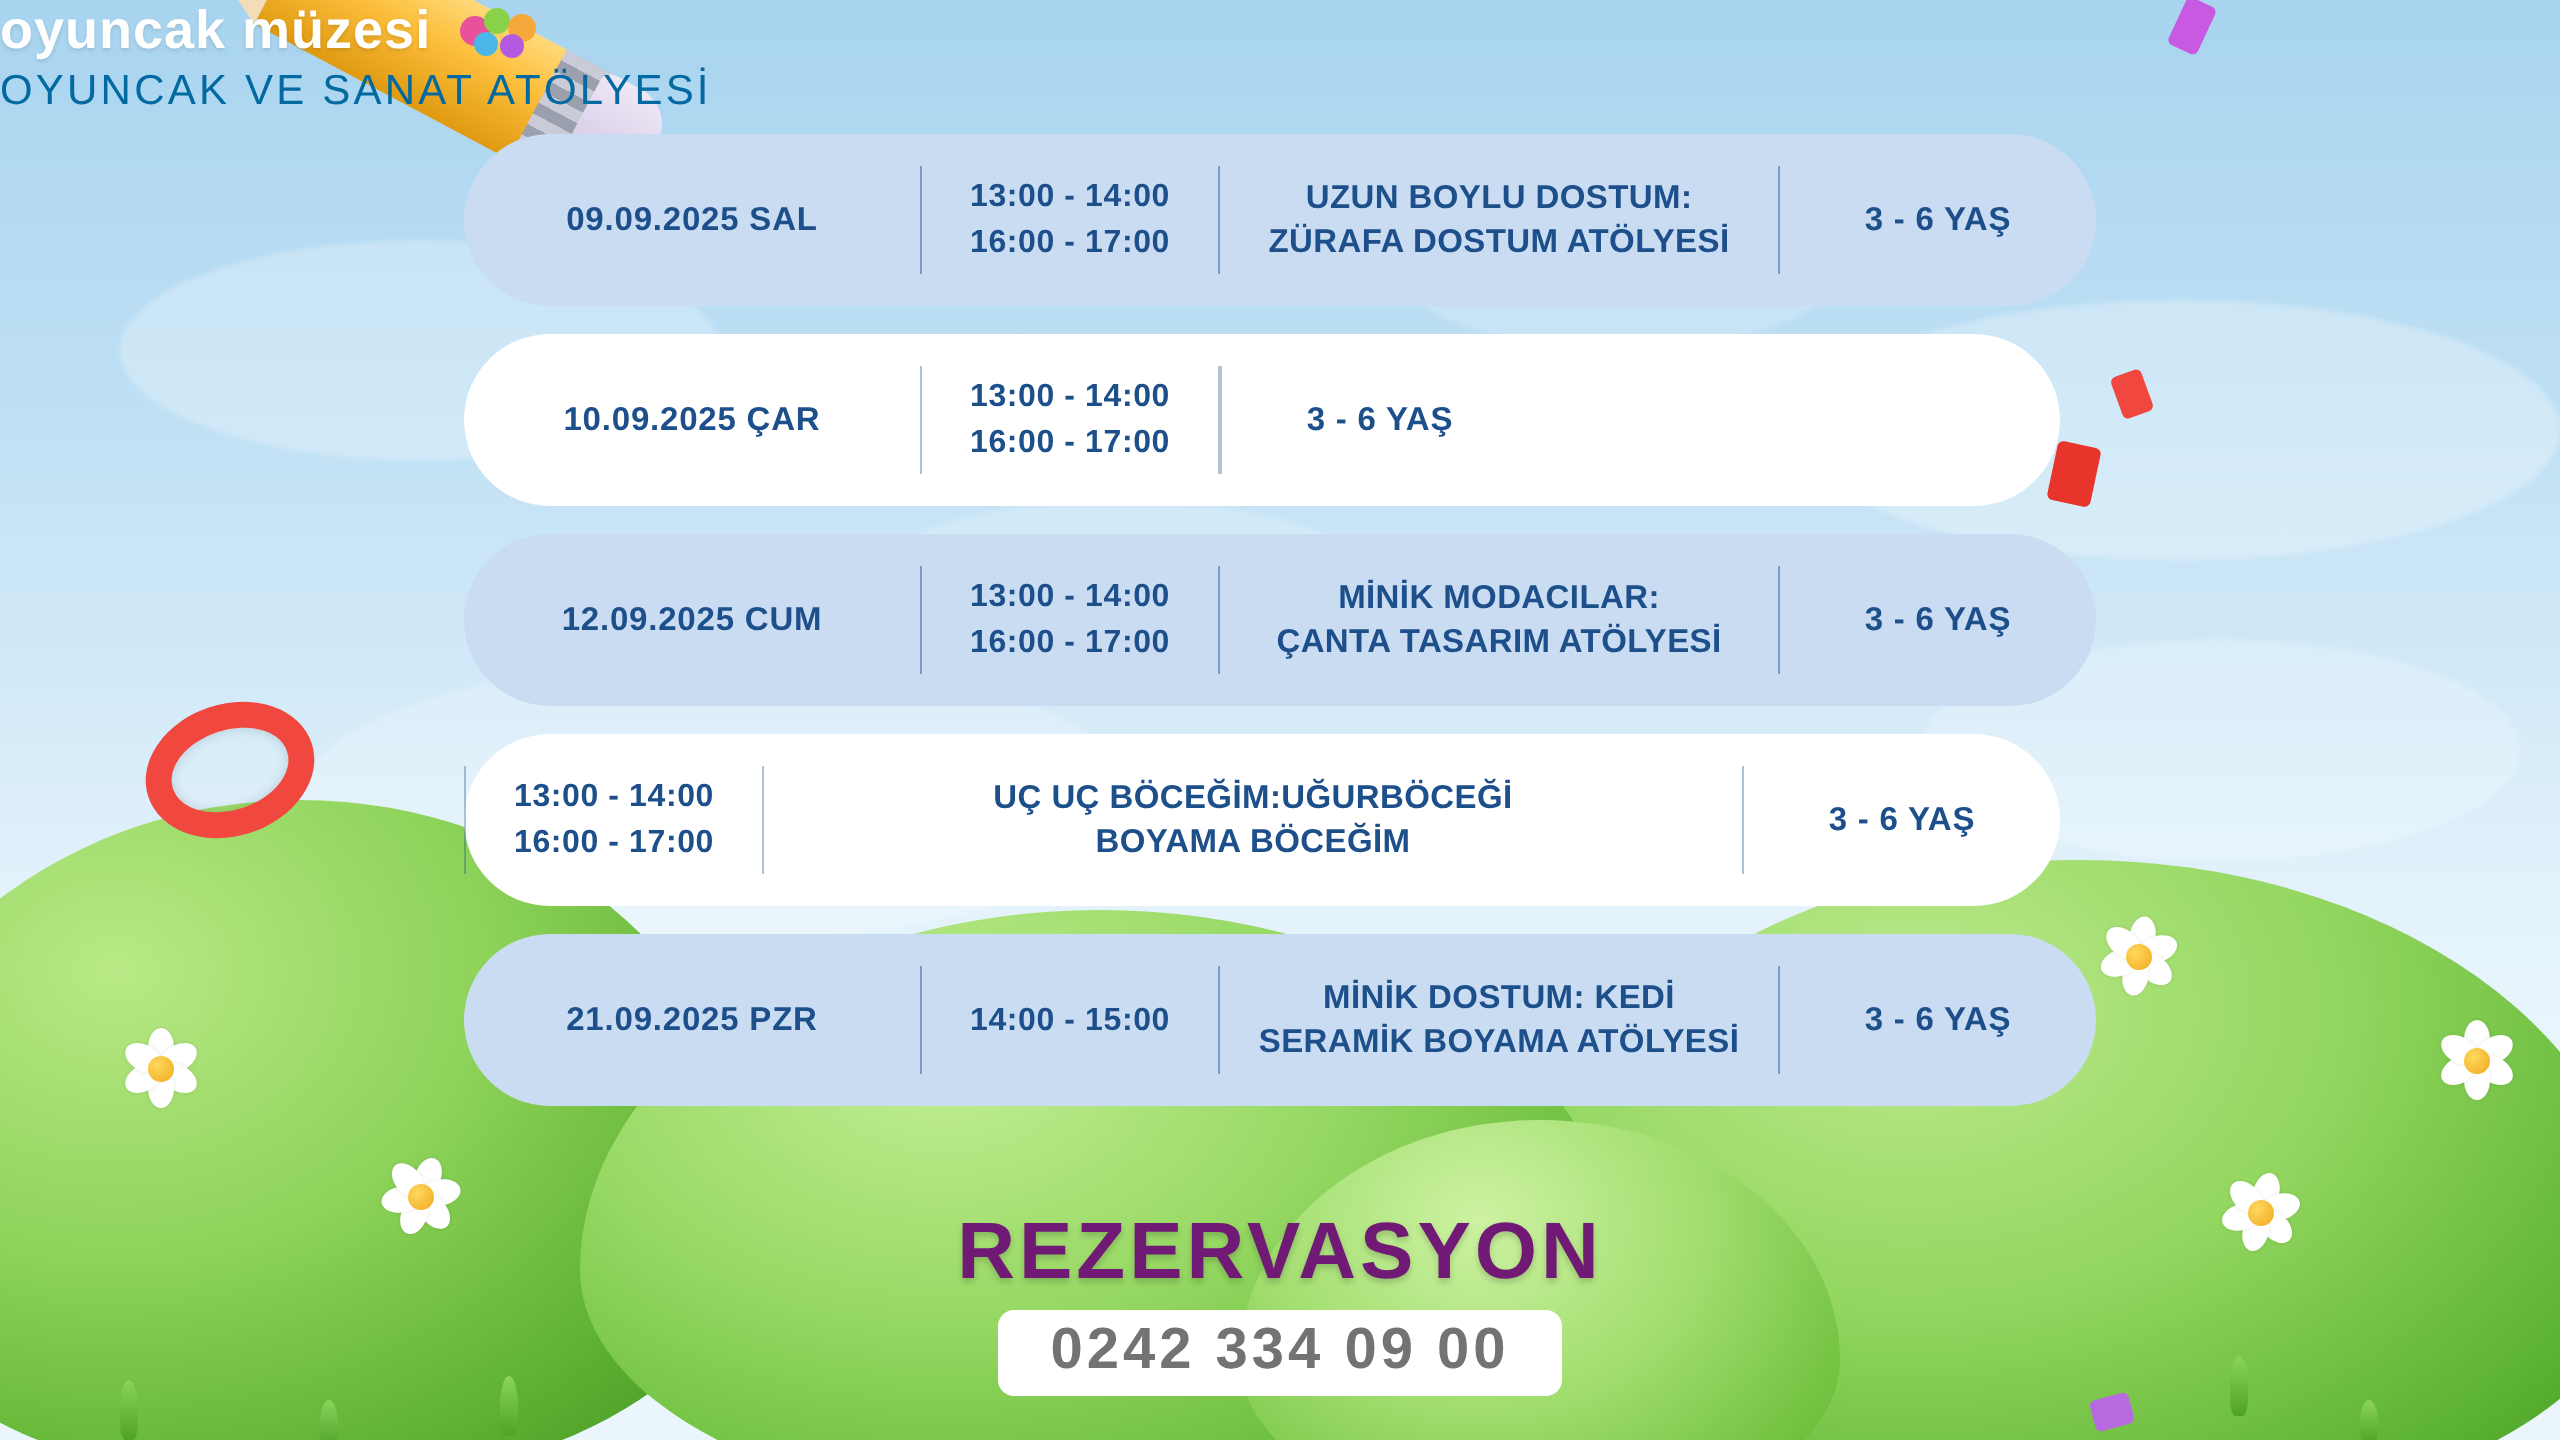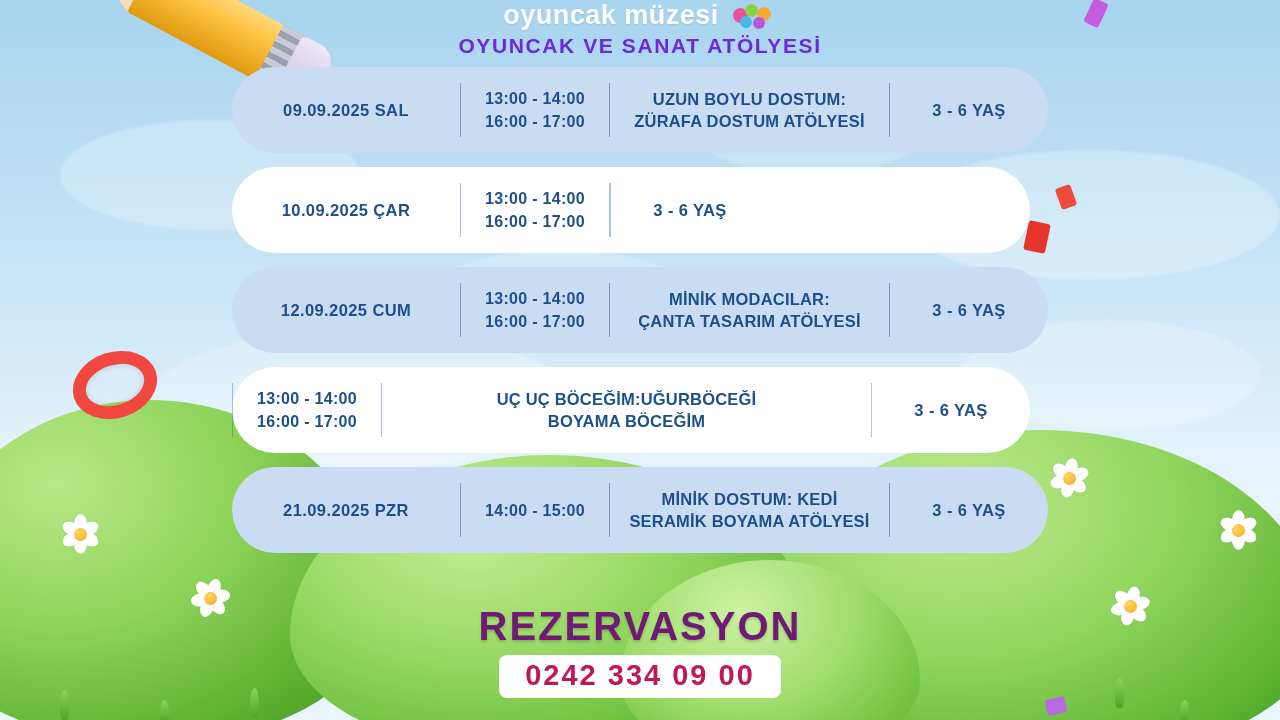--- a/index.html
+++ b/index.html
@@ -100,37 +100,37 @@
   .ring {
     position: absolute; border-radius: 50%;
     border: 13px solid #f0473f;
     box-shadow: inset 0 0 6px rgba(0,0,0,.15);
   }
   .conf { position: absolute; border-radius: 3px; }
 
   
   .header {
     position: absolute; left: 0; top: 0; width: 100%;
-    text-align: center; padding-top: 0px; z-index: 5;
+    text-align: left; padding-top: 0px; z-index: 5;
   }
   .brand {
     font-size: 27px; font-weight: 700; color: #ffffff;
     letter-spacing: .5px; line-height: 30px;
     text-shadow: 0 1px 2px rgba(0,0,0,.12);
   }
   .brand .dot-cluster {
     display: inline-block; width: 44px; height: 26px; vertical-align: -6px;
     position: relative; margin-left: 6px;
   }
   .brand .dot-cluster i {
     position: absolute; display:block; border-radius: 50%;
   }
   .subtitle {
     margin-top: 4px;
-    font-size: 21px; font-weight: 700; color: #6d28d9;
+    font-size: 21px; font-weight: 400; color: #0369a1;
     letter-spacing: 1.6px;
   }
 
   
   .schedule {
     position: absolute; left: 232px; top: 67px; width: 816px; z-index: 4;
   }
   .row {
     display: flex; align-items: stretch;
     height: 86px; border-radius: 43px;
@@ -158,21 +158,21 @@
     position: absolute; left: 0; bottom: 22px; width: 100%;
     text-align: center; z-index: 6;
   }
   .rez {
     font-size: 40px; font-weight: 700; color: #701a75;
     letter-spacing: 2px;
     text-shadow: 0 2px 3px rgba(0,0,0,.18);
   }
   .phone-pill {
     display: inline-block; margin-top: 6px;
-    background: #ffffff; color: #be185d;
+    background: #ffffff; color: #737373;
     font-size: 29px; font-weight: 700; letter-spacing: 2px;
     padding: 4px 26px 6px; border-radius: 8px;
   }
 </style>
 </head>
 <body>
 
 <div class="bg">
   <div class="cloud c1"></div>
   <div class="cloud c2"></div>

